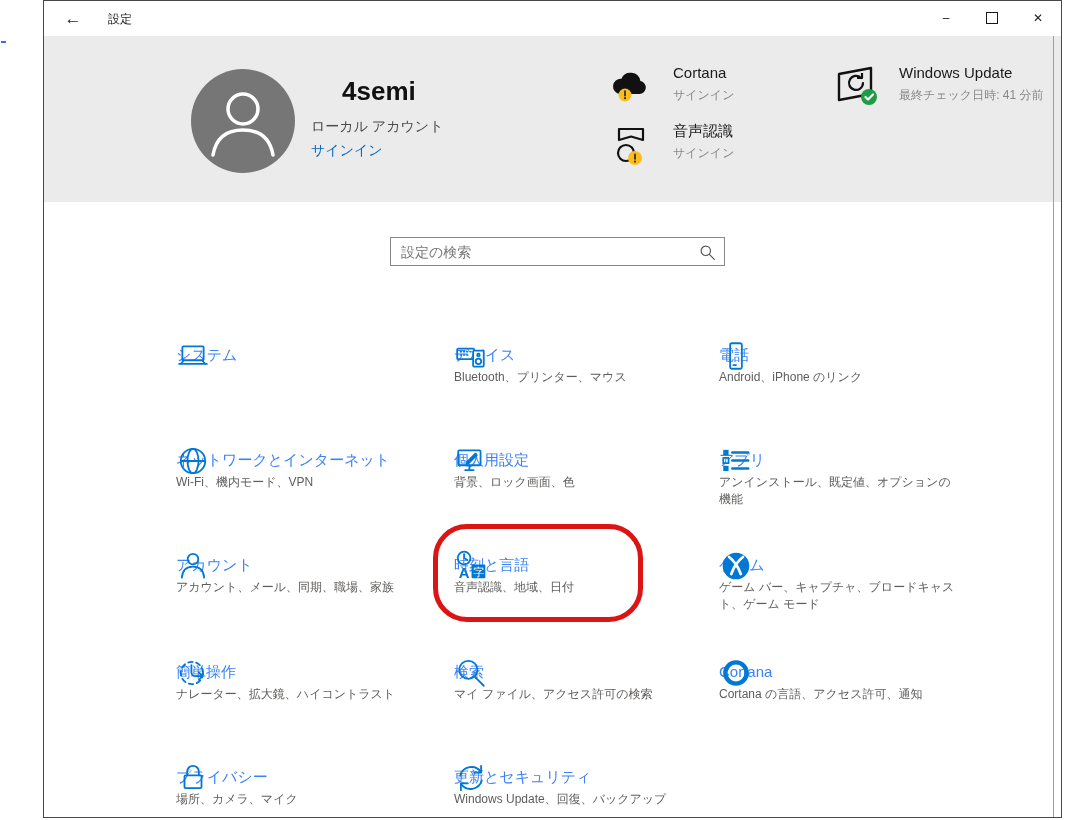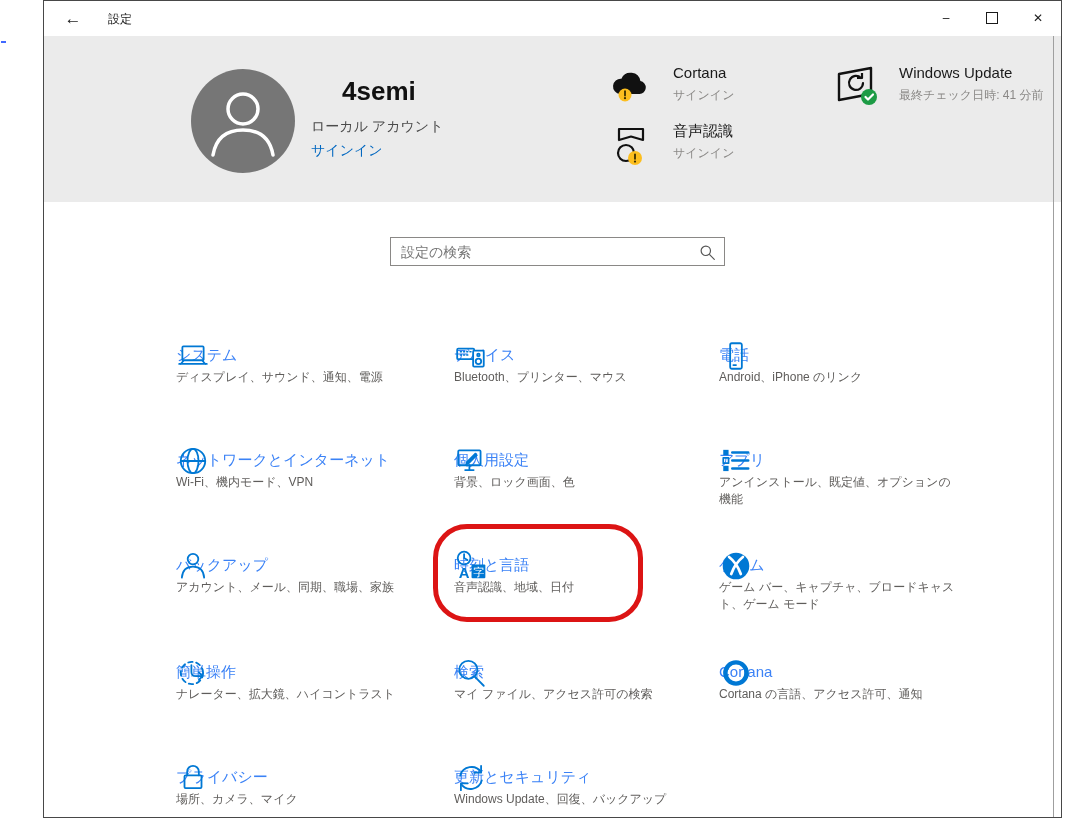--- a/index.html
+++ b/index.html
@@ -137,21 +137,20 @@
   </div>
 
   <div id="tiles">
       <div class="tile" style="left: 132px; top: 326px; width: 257px;">
     <span class="t-icon"><svg viewBox="0 0 32 32">
             <rect x="6" y="7" width="20" height="13" rx="1"></rect>
             <path d="M3 23.5h26M7 20.5l-2.5 3M25 20.5l2.5 3"></path>
           </svg></span>
     <span class="t-text" style="width: 210px;">
       <span class="t-title">システム</span>
-      <span class="t-sub">ディスプレイ、サウンド、通知、電源</span>
     </span>
   </div>
       <div class="tile" style="left: 410px; top: 326px; width: 262px;">
     <span class="t-icon"><svg viewBox="0 0 32 32">
             <rect x="3" y="9" width="16" height="10" rx="1"></rect>
             <path d="M6 12h1M9 12h1M12 12h1M15 12h1M6 15h1M9 15h1M12 15h1" stroke-width="1.4"></path>
             <rect x="18" y="11" width="10" height="15" rx="1" fill="#ffffff"></rect>
             <circle cx="23" cy="21" r="2.6"></circle>
             <circle cx="23" cy="15" r="1.2"></circle>
           </svg></span>
@@ -203,21 +202,21 @@
       <span class="t-title">アプリ</span>
       <span class="t-sub">アンインストール、既定値、オプションの機能</span>
     </span>
   </div>
       <div class="tile" style="left: 132px; top: 536px; width: 252px;">
     <span class="t-icon"><svg viewBox="0 0 32 32">
             <circle cx="16" cy="9.5" r="5"></circle>
             <path d="M5.5 27c.5-7 4.5-10.5 10.5-10.5S26 20 26.5 27"></path>
           </svg></span>
     <span class="t-text" style="width: 205px;">
-      <span class="t-title">バックアップ</span>
+      <span class="t-title">アカウント</span>
       <span class="t-sub">アカウント、メール、同期、職場、家族</span>
     </span>
   </div>
       <div class="tile" style="left: 410px; top: 536px; width: 259px;">
     <span class="t-icon"><svg viewBox="0 0 32 32">
             <circle cx="9.5" cy="8.5" r="6"></circle>
             <path d="M9.5 4.8V8.5l3.2 1.8"></path>
             <text x="4.5" y="27" font-size="14" font-weight="700" fill="#0078d4" stroke="none" font-family="sans-serif">A</text>
             <rect x="16.5" y="14.5" width="13" height="13" rx="1" fill="#0078d4" stroke="none"></rect>
             <text x="18" y="25" font-size="10.5" fill="#ffffff" stroke="none" font-family="sans-serif">字</text>

